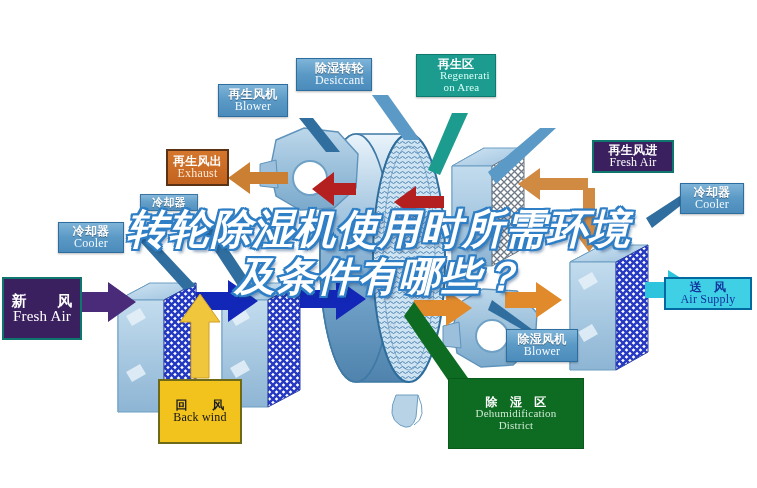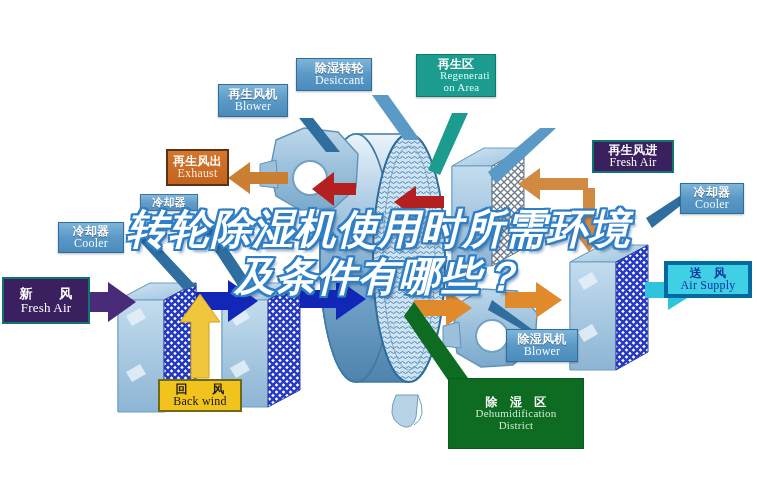--- a/index.html
+++ b/index.html
@@ -36,21 +36,21 @@
   .lab.orange .en{color:#ffe9d6;}
 
   .lab.yellow{background:#f2c31c;border:2px solid #6f6a18;}
   .lab.yellow .cn{color:#1d1d1d;}
   .lab.yellow .en{color:#141414;}
 
   .lab.green{background:#0d6b22;border:1px solid #0a5a1c;}
   .lab.green .cn{color:#ffffff;}
   .lab.green .en{color:#cfead4;}
 
-  .lab.cyan{background:#3fd0e6;border:4px solid #0369a1;}
+  .lab.cyan{background:#3fd0e6;border:2px solid #0369a1;margin-top:16px;}
   .lab.cyan .cn{color:#12349c;}
   .lab.cyan .en{color:#12349c;}
 
   
   #headline{position:absolute;left:0;top:206px;width:757px;
             text-align:center;pointer-events:none;}
   #headline .ln{display:block;font-size:41px;font-weight:bold;font-style:italic;
                 color:#ffffff;letter-spacing:1px;line-height:47px;
                 -webkit-text-stroke:3px #2f7fc6;
                 paint-order:stroke fill;
@@ -261,26 +261,26 @@
   <div class="lab blue" style="left:58px;top:222px;width:66px;padding:2px 4px;font-size:12px;">
     <span class="cn">冷却器</span>
     <span class="en">Cooler</span>
   </div>
 
   <div class="lab blue" style="left:140px;top:194px;width:58px;padding:2px 4px;font-size:11px;opacity:.95;">
     <span class="cn">冷却器</span>
     <span class="en"></span>
   </div>
 
-  <div class="lab purple" style="left:2px;top:277px;width:88px;padding:8px 4px;font-size:13px;">
+  <div class="lab purple" style="left:2px;top:277px;width:80px;padding:14px 4px;font-size:15px;">
     <span class="cn">新　　风</span>
     <span class="en">Fresh Air</span>
   </div>
 
-  <div class="lab yellow" style="left:158px;top:379px;width:84px;padding:2px 4px;font-size:12px;">
+  <div class="lab yellow" style="left:158px;top:379px;width:84px;padding:18px 4px;font-size:12px;">
     <span class="cn">回　　风</span>
     <span class="en">Back wind</span>
   </div>
 
   <div class="lab blue" style="left:506px;top:329px;width:72px;padding:3px 4px;font-size:12px;">
     <span class="cn">除湿风机</span>
     <span class="en">Blower</span>
   </div>
 
   <div class="lab green" style="left:448px;top:378px;width:136px;padding:17px 4px;font-size:11px;">

